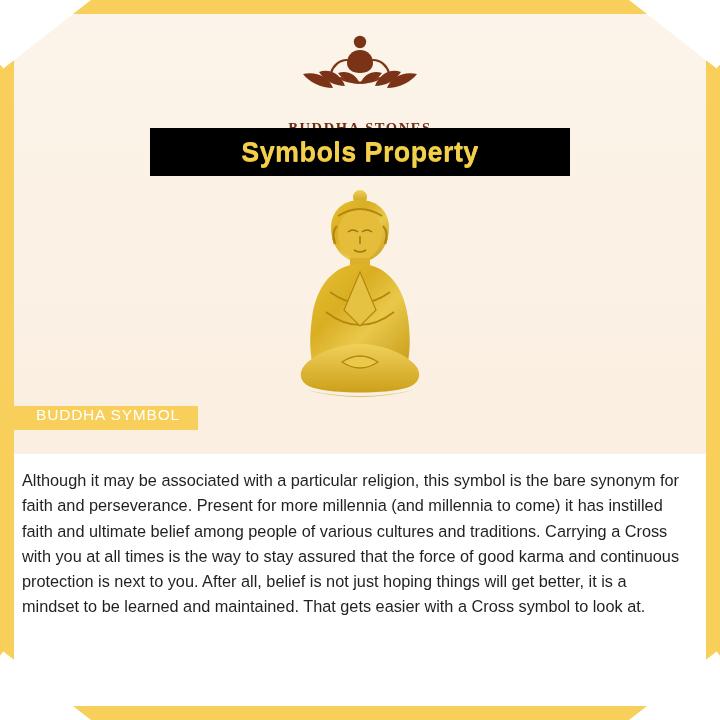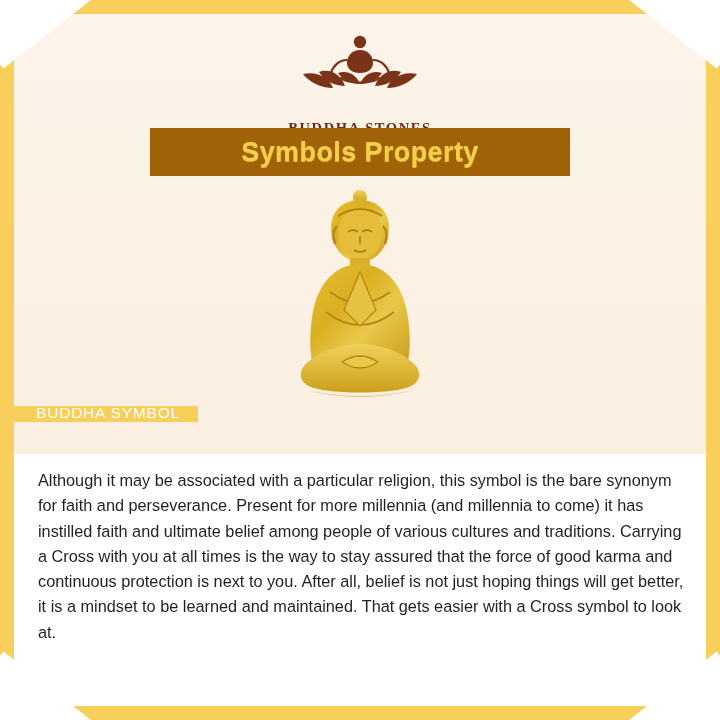--- a/index.html
+++ b/index.html
@@ -102,21 +102,21 @@
     font-family: "Liberation Serif", serif;
   }
 
   
   .title-banner {
     position: absolute;
     left: 150px;
     top: 128px;
     width: 420px;
     height: 48px;
-    background: #a16207;
+    background: #000000;
     display: flex;
     align-items: center;
     justify-content: center;
   }
   .title-banner .title-text {
     font-size: 27px;
     font-weight: bold;
     color: #f2cf4c;
     letter-spacing: 0.4px;
     font-family: "Liberation Sans", sans-serif;
@@ -134,28 +134,28 @@
   .buddha-img {
     width: 200px;
     height: 250px;
   }
 
   
   .symbol-tag {
     position: absolute;
     left: 14px;
     top: 406px;
-    height: 16px;
+    height: 24px;
     padding: 0 18px 0 22px;
     background: #f7cf5a;
     color: #ffffff;
     font-size: 15.5px;
     letter-spacing: 0.8px;
     display: flex;
-    align-items: flex-end;
+    align-items: flex-start;
     font-family: "Liberation Sans", sans-serif;
   }
 
   
   .content {
     position: absolute;
     left: 14px;
     top: 454px;
     width: 692px;
     height: 252px;
@@ -165,21 +165,21 @@
   .sub-headline {
     margin-top: 16px;
     text-align: center;
     font-size: 21px;
     font-weight: bold;
     color: #e9b92a;
     font-family: "Liberation Sans", sans-serif;
     letter-spacing: 0.2px;
   }
   .body-copy {
-    margin: 14px 20px 0 24px;
+    margin: 14px 20px 0 8px;
     font-size: 16.3px;
     line-height: 1.55;
     color: #231f20;
     text-align: left;
     font-family: "Liberation Sans", sans-serif;
   }
 </style>
 </head>
 <body>
 

